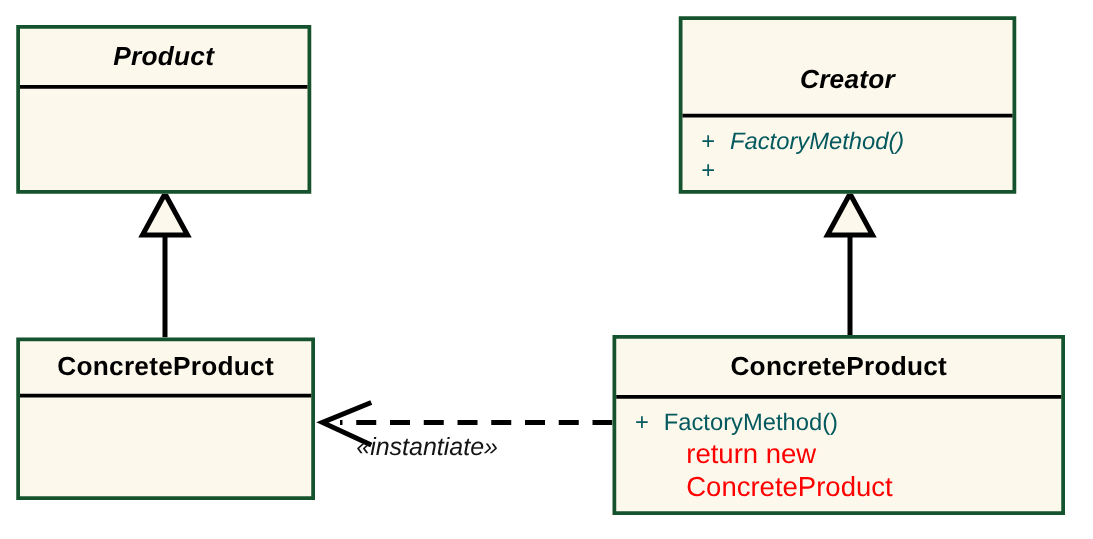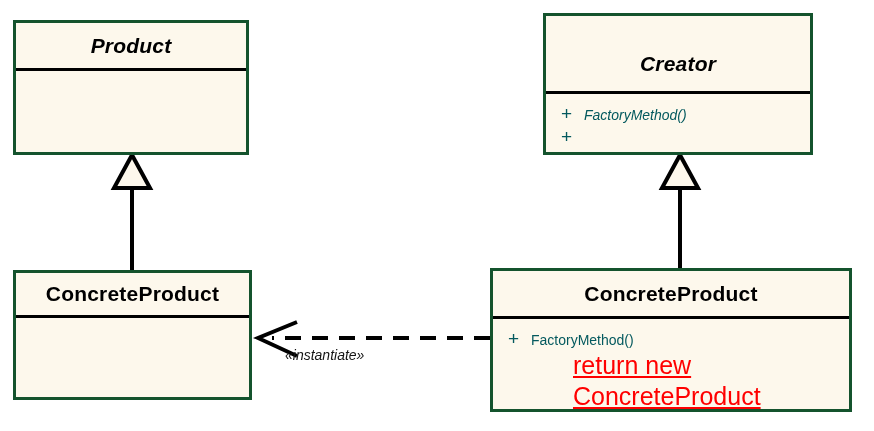--- a/index.html
+++ b/index.html
@@ -64,49 +64,48 @@
   .uml-visibility {
     display: inline-block;
     width: 38px;
     padding-left: 15px;
     box-sizing: border-box;
     font-size: 19px;
     color: #04595E;
     font-weight: normal;
   }
   .uml-member-name {
-    font-size: 14px;
+    font-size: 19px;
     color: #04595E;
   }
   .uml-member-name.abstract {
     font-style: italic;
   }
   .uml-note-line {
-    font-size: 25px;
+    font-size: 22px;
     color: #FF0000;
-    padding-left: 80px;
+    padding-left: 56px;
     line-height: 1.22;
     white-space: nowrap;
-    text-decoration: underline;
   }
 
   
   #connectors {
     position: absolute;
     left: 0; top: 0;
     width: 874px;
     height: 431px;
     z-index: 2;
     pointer-events: none;
   }
 
   
   .stereotype-label {
     position: absolute;
-    font-size: 14px;
+    font-size: 20px;
     font-style: italic;
     color: #141414;
     white-space: nowrap;
     z-index: 4;
   }
 </style>
 </head>
 <body>
 
 <div id="diagram-canvas">

